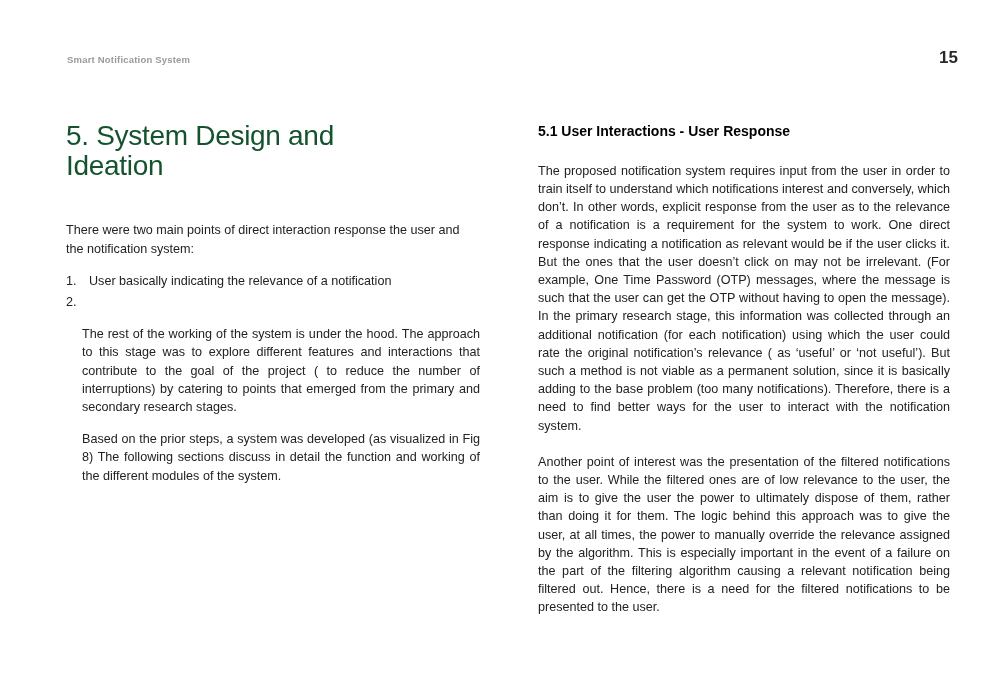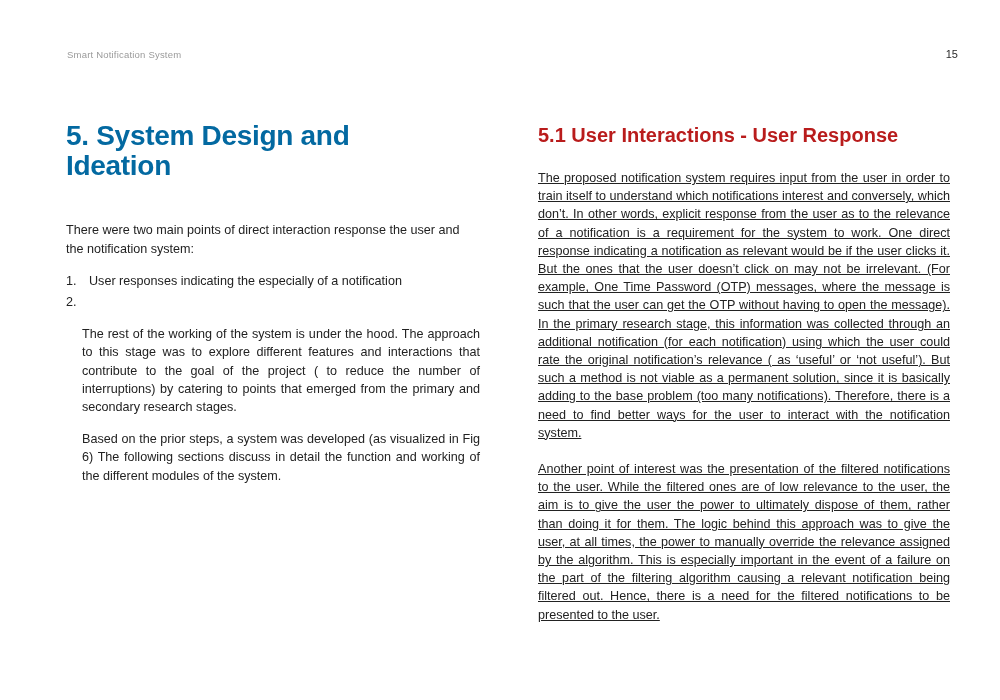--- a/index.html
+++ b/index.html
@@ -17,28 +17,29 @@
     overflow: hidden;
   }
   .running-header {
     position: absolute;
     top: 48px;
     left: 67px;
     right: 42px;
     display: flex;
     justify-content: space-between;
     align-items: baseline;
+    font-weight: bold;
   }
   .running-title {
     font-size: 9.5px;
     color: #9a9a9a;
     letter-spacing: 0.2px;
   }
   .page-number {
-    font-size: 11px;
+    font-size: 17px;
     color: #2a2a2a;
   }
   .columns {
     position: absolute;
     top: 121px;
     left: 66px;
     right: 50px;
     display: flex;
   }
   .col-left {
@@ -48,44 +49,43 @@
   }
   .col-right {
     width: 412px;
     flex: none;
   }
   h1.section-heading {
     margin: 0 0 41px 0;
     max-width: 350px;
     font-size: 28px;
     line-height: 1.06;
-    font-weight: 700;
+    font-weight: 400;
     letter-spacing: -0.3px;
-    color: #0369a1;
+    color: #14532d;
   }
   h2.subsection-heading {
     margin: 2px 0 22px 0;
-    font-size: 20px;
+    font-size: 14px;
     line-height: 1.2;
     font-weight: 700;
-    color: #b91c1c;
+    color: #000000;
   }
   p.body-text {
     margin: 0 0 14px 0;
     font-size: 12.6px;
     line-height: 18.2px;
     color: #222222;
   }
   p.justified {
     text-align: justify;
     margin-left: 16px;
   }
   .col-right p.body-text {
     margin: 1px 0 18px 0;
-    text-decoration: underline;
   }
   ol.numbered-list {
     list-style: none;
     margin: 2px 0 14px 0;
     padding: 0;
   }
   ol.numbered-list li {
     display: flex;
     font-size: 12.6px;
     line-height: 18.2px;
@@ -110,30 +110,30 @@
   <div class="columns">
 
     <section class="col-left">
       <h1 class="section-heading">5. System Design and Ideation</h1>
 
       <p class="body-text">There were two main points of direct interaction response the user and the notification system:</p>
 
       <ol class="numbered-list">
         <li>
           <span class="list-number">1.</span>
-          <span>User responses indicating the especially of a notification</span>
+          <span>User basically indicating the relevance of a notification</span>
         </li>
         <li>
           <span class="list-number">2.</span>
         </li>
       </ol>
 
       <p class="body-text justified">The rest of the working of the system is under the hood. The approach to this stage was to explore different features and interactions that contribute to the goal of the project ( to reduce the number of interruptions) by catering to points that emerged from the primary and secondary research stages.</p>
 
-      <p class="body-text justified">Based on the prior steps, a system was developed (as visualized in Fig 6) The following sections discuss in detail the function and working of the different modules of the system.</p>
+      <p class="body-text justified">Based on the prior steps, a system was developed (as visualized in Fig 8) The following sections discuss in detail the function and working of the different modules of the system.</p>
     </section>
 
     <section class="col-right">
       <h2 class="subsection-heading">5.1 User Interactions - User Response</h2>
 
       <p class="body-text justified">The proposed notification system requires input from the user in order to train itself to understand which notifications interest and conversely, which don’t. In other words, explicit response from the user as to the relevance of a notification is a requirement for the system to work. One direct response indicating a notification as relevant would be if the user clicks it. But the ones that the user doesn’t click on may not be irrelevant. (For example, One Time Password (OTP) messages, where the message is such that the user can get the OTP without having to open the message). In the primary research stage, this information was collected through an additional notification (for each notification) using which the user could rate the original notification’s relevance ( as ‘useful’ or ‘not useful’). But such a method is not viable as a permanent solution, since it is basically adding to the base problem (too many notifications). Therefore, there is a need to find better ways for the user to interact with the notification system.</p>
 
       <p class="body-text justified">Another point of interest was the presentation of the filtered notifications to the user. While the filtered ones are of low relevance to the user, the aim is to give the user the power to ultimately dispose of them, rather than doing it for them. The logic behind this approach was to give the user, at all times, the power to manually override the relevance assigned by the algorithm. This is especially important in the event of a failure on the part of the filtering algorithm causing a relevant notification being filtered out. Hence, there is a need for the filtered notifications to be presented to the user.</p>
     </section>
 

